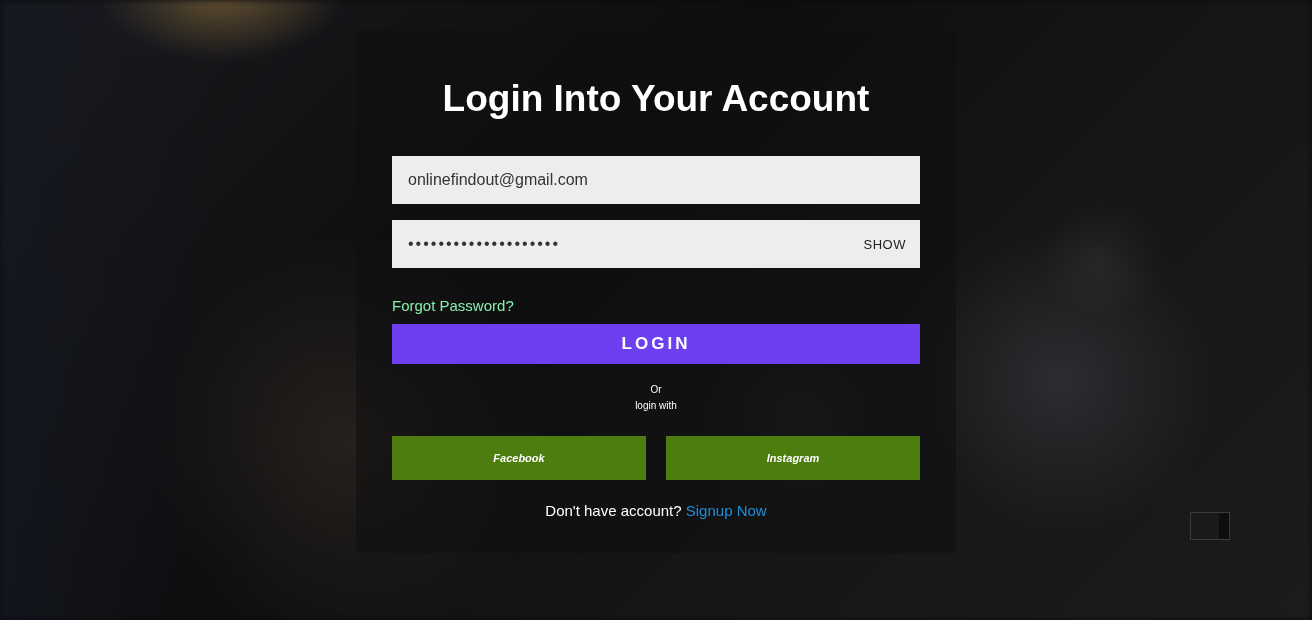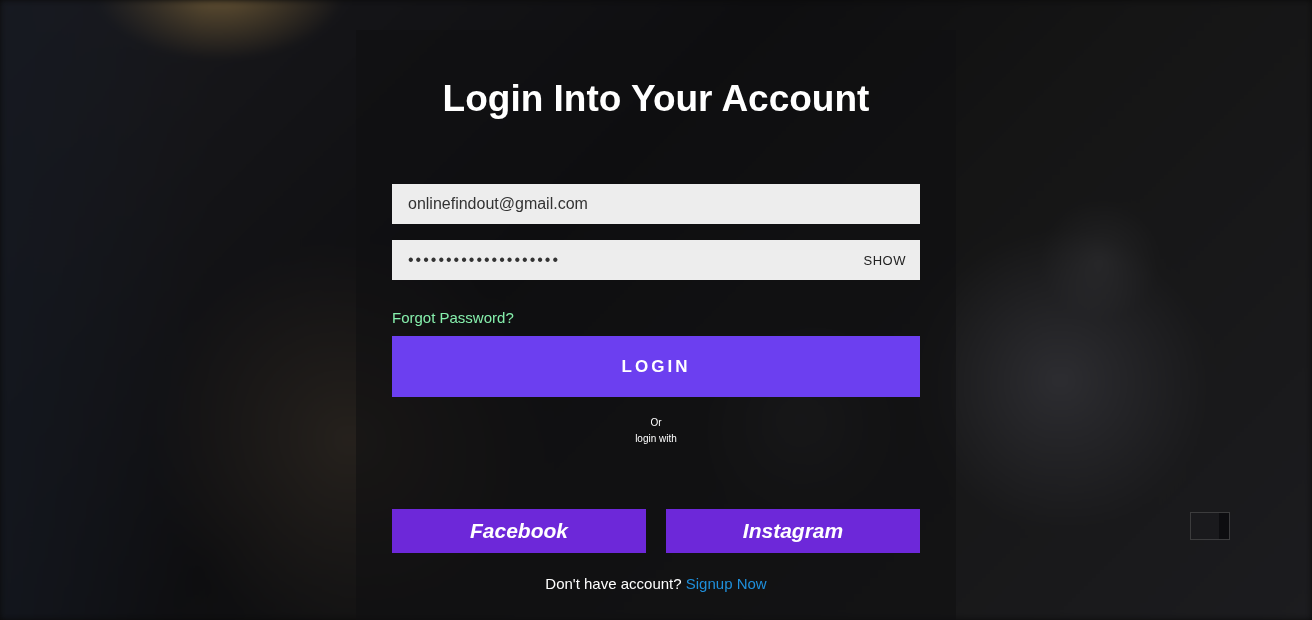--- a/index.html
+++ b/index.html
@@ -52,27 +52,27 @@
       width: 600px;
       background: rgba(15, 15, 18, 0.58);
       padding: 48px 36px 34px 36px;
       color: #fff;
     }
     
     .login-title {
       text-align: center;
       font-size: 37px;
       font-weight: 700;
-      margin-bottom: 64px;
+      margin-bottom: 36px;
       color: #fff;
     }
     
     .input-field {
       width: 100%;
-      height: 40px;
+      height: 48px;
       background: #ededed;
       border: none;
       padding: 0 16px;
       font-size: 16px;
       color: #333;
       margin-bottom: 16px;
       font-family: inherit;
       outline: none;
     }
     
@@ -103,21 +103,21 @@
       display: block;
       color: #86efac;
       font-size: 15px;
       margin-bottom: 10px;
       text-decoration: none;
       cursor: pointer;
     }
     
     .login-btn {
       width: 100%;
-      height: 61px;
+      height: 40px;
       background: #6c3ff0;
       border: none;
       color: #fff;
       font-size: 17px;
       font-weight: 700;
       letter-spacing: 3px;
       cursor: pointer;
       font-family: inherit;
     }
     
@@ -132,29 +132,28 @@
     
     .social-row {
       display: flex;
       gap: 20px;
       margin-bottom: 22px;
     }
     
     .social-btn {
       flex: 1;
       height: 44px;
-      background: #6d28d9;
+      background: #4d7c0f;
       border: none;
       color: #fff;
-      font-size: 21px;
+      font-size: 11px;
       font-style: italic;
       font-weight: 600;
       cursor: pointer;
       font-family: inherit;
-      margin-top: 40px;
     }
     
     .signup-row {
       text-align: center;
       font-size: 15px;
       color: #fff;
     }
     
     .signup-link {
       color: #1f8fdb;

